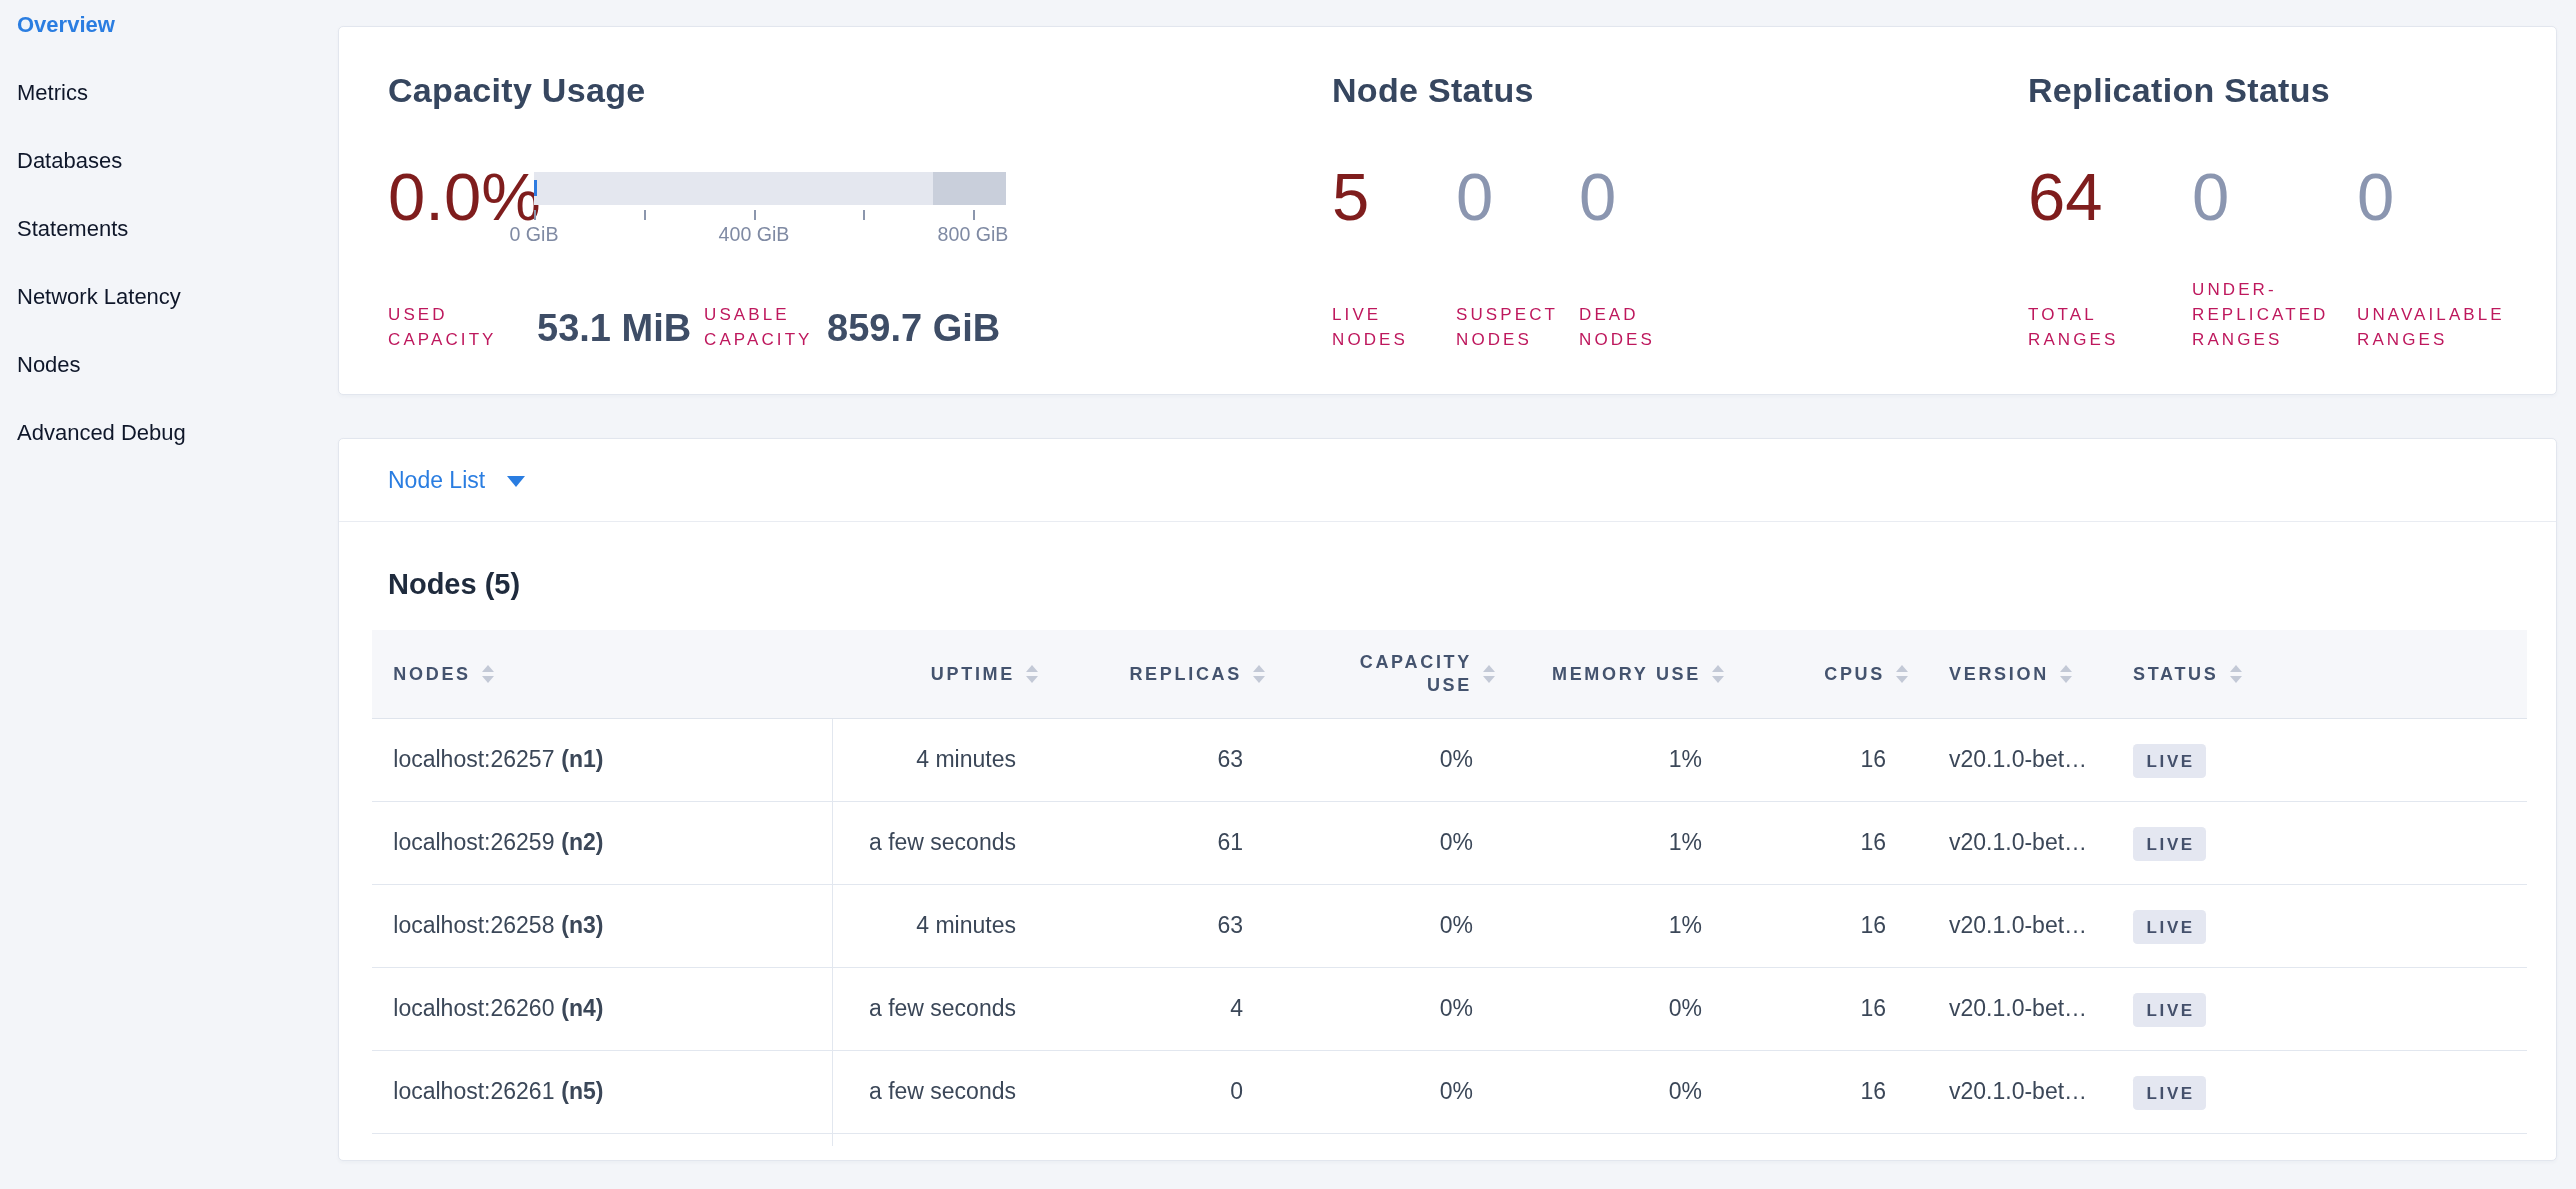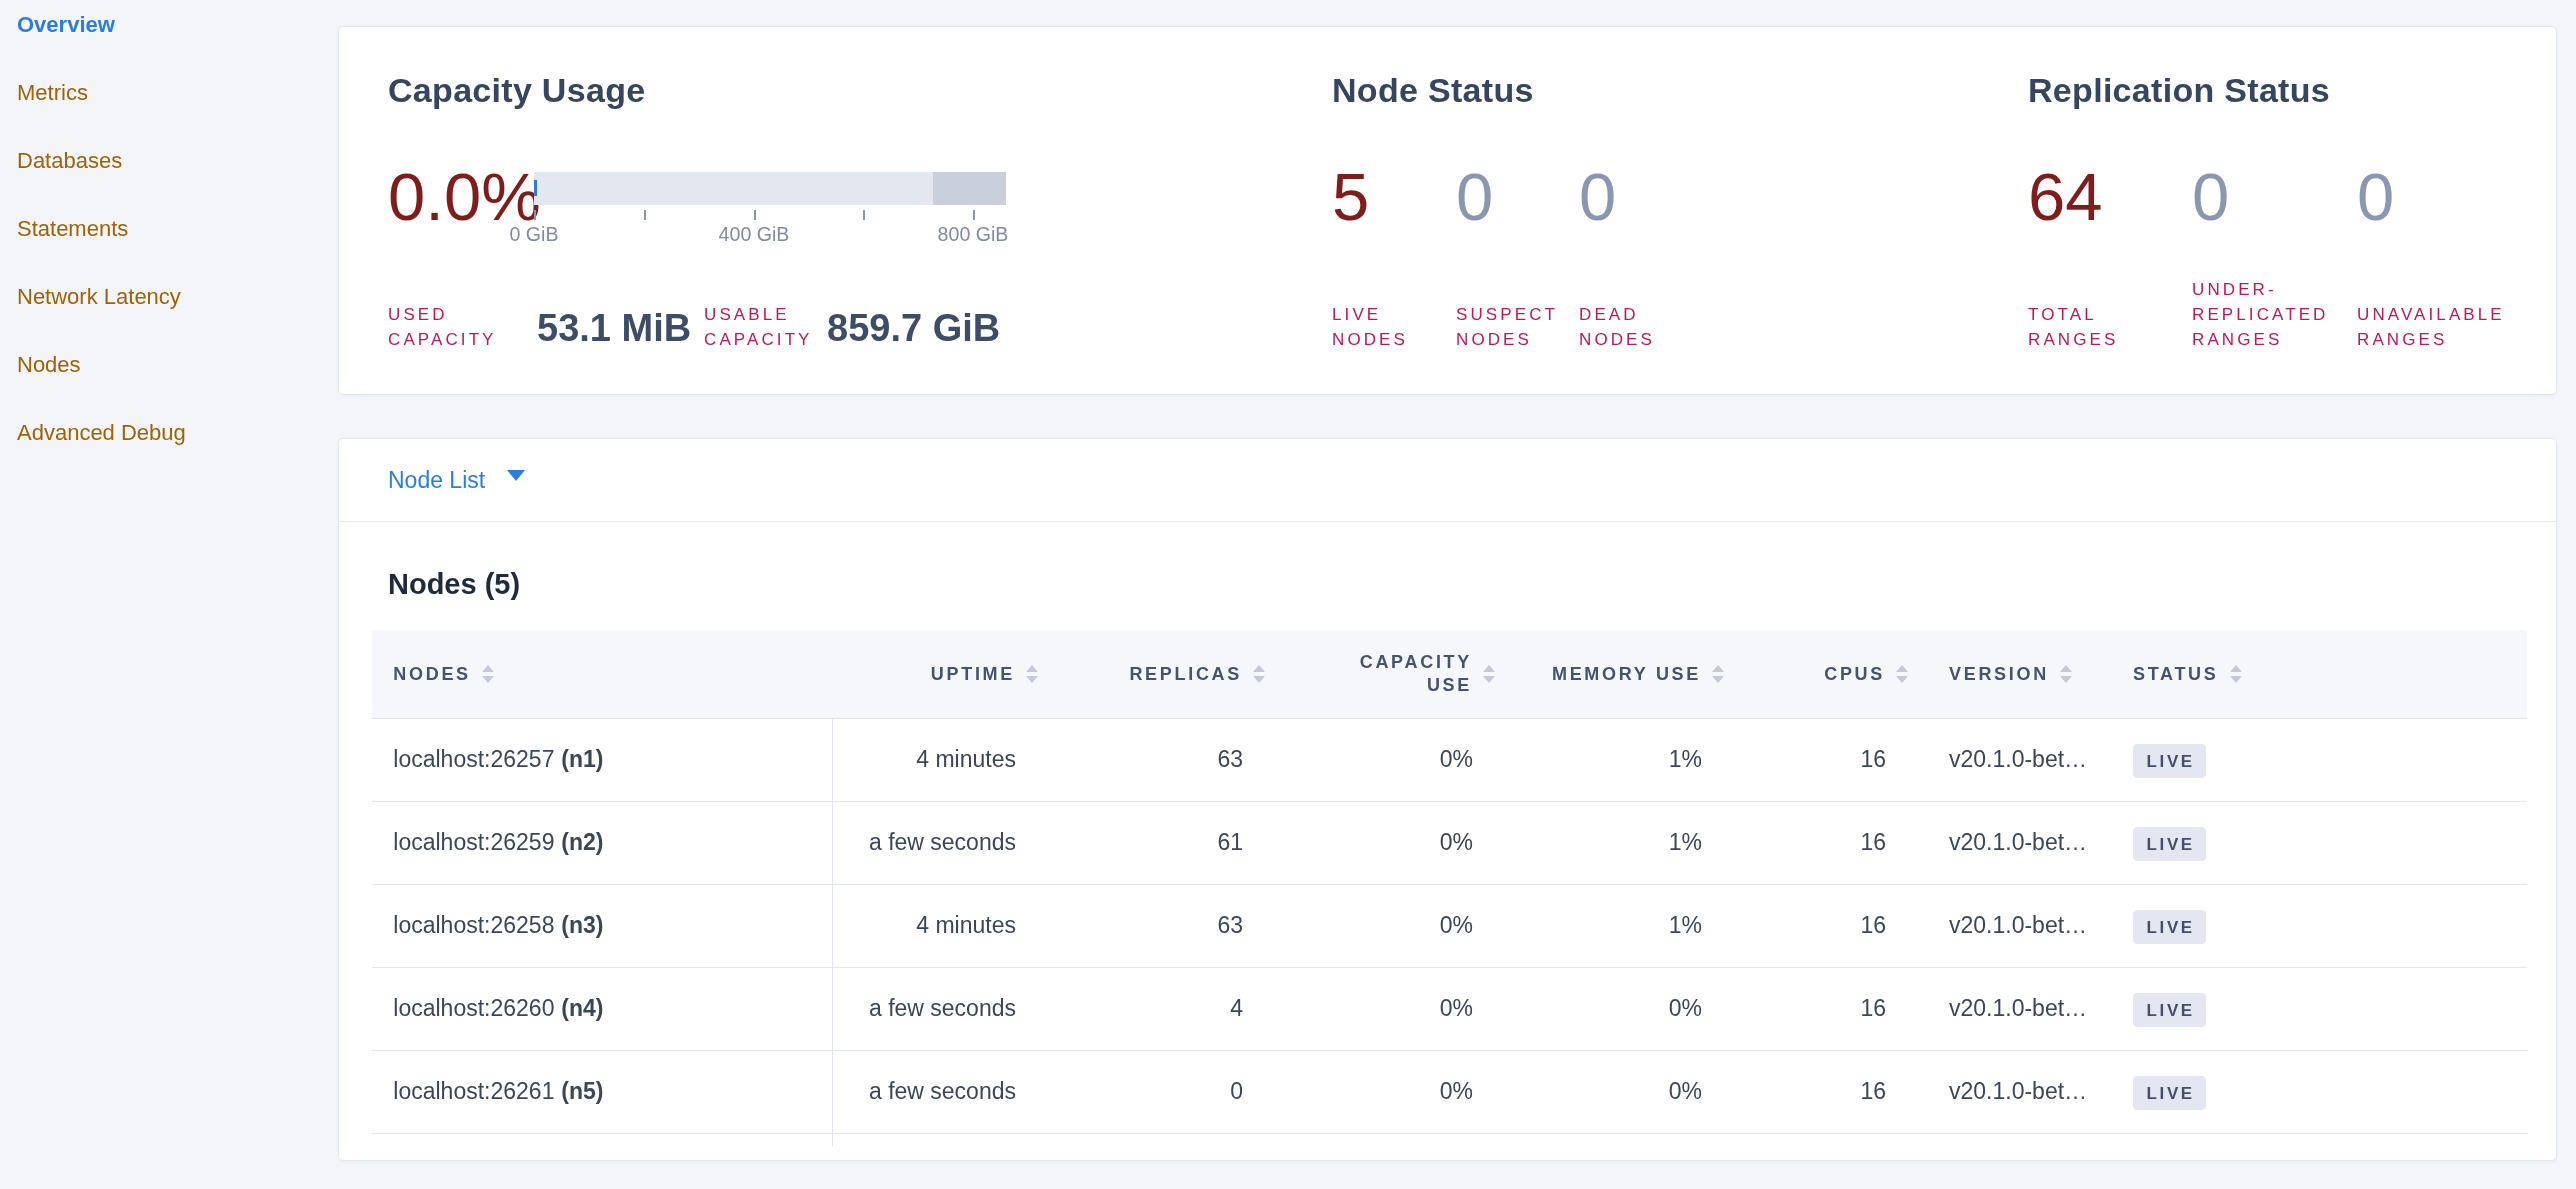--- a/index.html
+++ b/index.html
@@ -13,21 +13,21 @@
   .card {
     position: absolute; background: #ffffff;
     border: 0.9px solid #e2e6ee; border-radius: 5.1px;
     box-shadow: 0 1.7px 3.4px rgba(40,56,88,0.03);
   }
 
   
   .sidebar { position: absolute; left: 0; top: -9.4px; width: 338px; }
   .side-item {
     height: 68px; display: flex; align-items: center; padding-left: 17px;
-    font-size: 22px; color: #a16207; cursor: pointer;
+    font-size: 22px; color: #0f172a; cursor: pointer;
   }
   .side-item.active { color: #2a7de1; font-weight: 700; }
 
   
   #card-summary { left: 338px; top: 25.6px; width: 2219px; height: 369px; }
   .sec-title { position: absolute; top: 39px; font-size: 34px; font-weight: 600;
                color: #36465f; line-height: 48px; letter-spacing: 0.3px; }
   .big-num { position: absolute; top: 131px; font-size: 67px; line-height: 78px;
              color: #7f1d1d; }
   .big-num.dim { color: #8b96b0; }
@@ -43,21 +43,21 @@
   .cap-bar .used-marker { position: absolute; left: 0; top: 8.5px; width: 3.4px; height: 16px;
                   background: #2f7ce0; }
   .cap-tick { position: absolute; top: 183px; width: 1.7px; height: 10.2px; background: #8b96ad; }
   .cap-ticklabel { position: absolute; top: 196px; transform: translateX(-50%);
                    font-size: 19.6px; color: #7f8aa3; white-space: nowrap; }
 
   
   #card-nodelist { left: 338px; top: 438px; width: 2219px; height: 723px; }
   .nl-header { height: 83px; border-bottom: 1.7px solid #e9ecf2;
                display: flex; align-items: center; padding-left: 49px; }
-  .nl-toggle { display: flex; cursor: pointer; }
+  .nl-toggle { display: flex; align-items: center; cursor: pointer; }
   .nl-toggle-label { font-size: 23px; color: #2a7de1; font-weight: 500; }
   .caret-down { width: 0; height: 0; border-left: 9.4px solid transparent;
                 border-right: 9.4px solid transparent; border-top: 11px solid #2a7de1;
                 margin-left: 22px; margin-top: 3.4px; }
   .nodes-title { position: absolute; left: 49px; top: 126px; font-size: 29px;
                  font-weight: 600; color: #1f2b3d; line-height: 38px; }
 
   .ntable { position: absolute; left: 33px; top: 191px; width: 2155px; }
   .trow { display: grid;
           grid-template-columns: 461px 205px 227px 230px 229px 184px 184px 222px 1fr;

